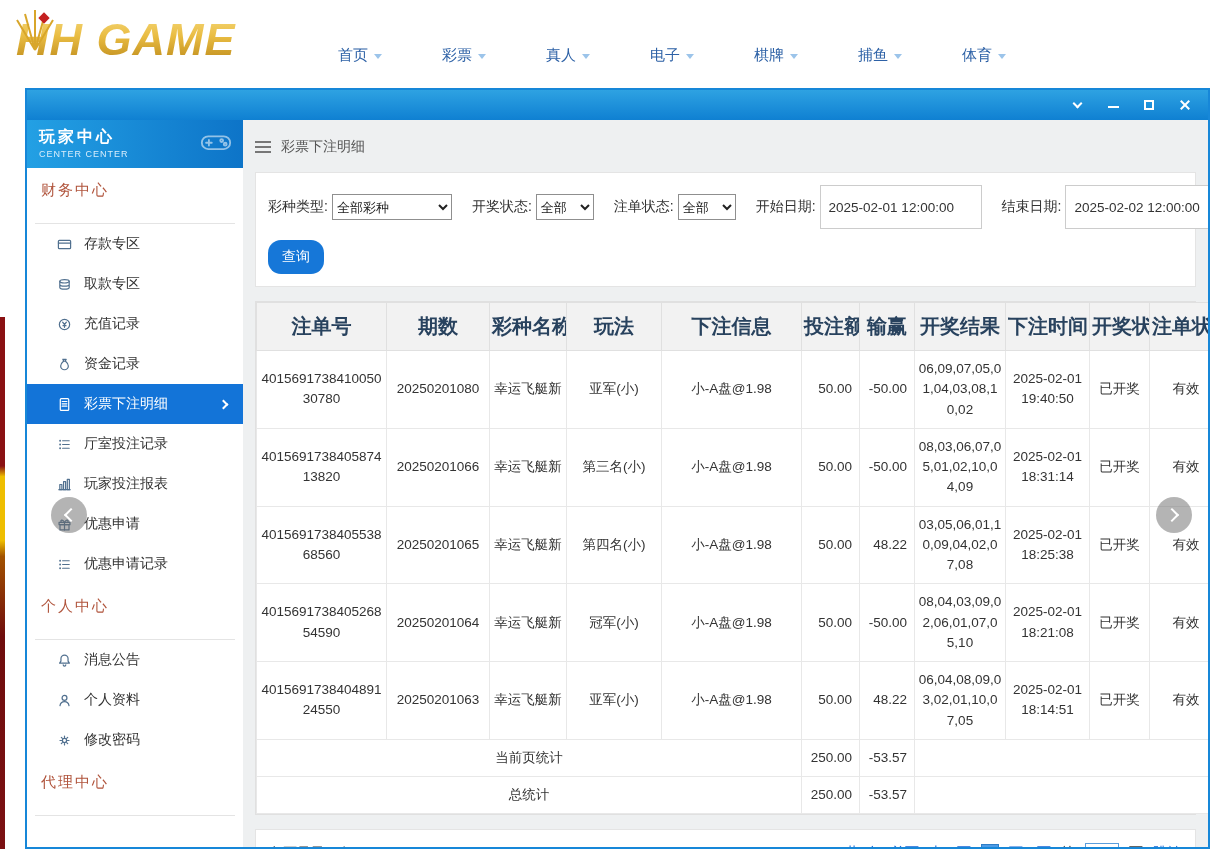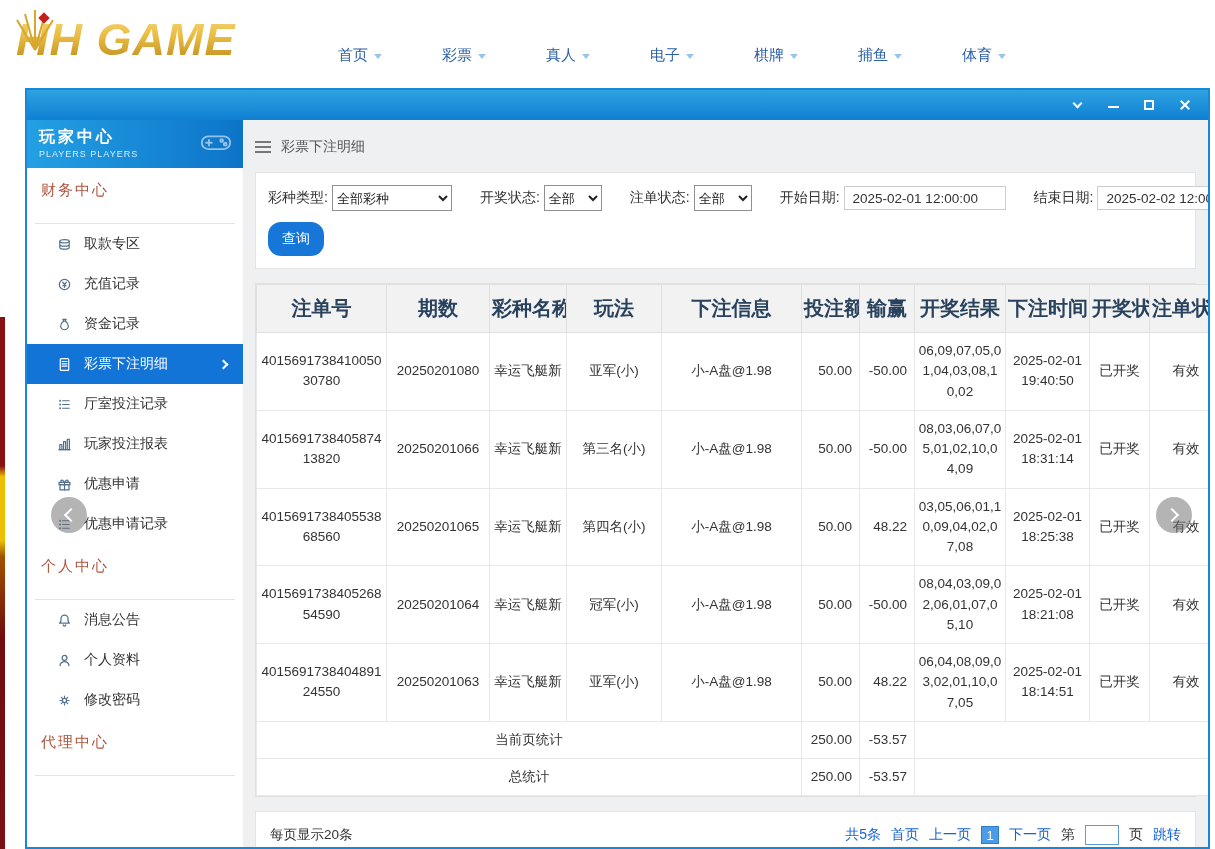--- a/index.html
+++ b/index.html
@@ -50,25 +50,25 @@
   .chev { width:7px; height:7px; border-top:2px solid #fff; border-right:2px solid #fff; transform:rotate(45deg); position:absolute; right:16px; }
 
   
   .main { flex:1; padding:10px 12px 0; overflow:hidden; }
   .breadcrumb { height:34px; display:flex; align-items:center; gap:10px; color:#555; font-size:14px; }
   .hamburger { display:inline-flex; flex-direction:column; gap:3px; cursor:pointer; }
   .hamburger i { width:16px; height:2px; background:#777; }
 
   .card { background:#fff; border:1px solid #e4e4e4; }
   .filter-card { margin-top:8px; padding:12px; }
-  .filter-row { display:flex; align-items:center; gap:18px; font-size:14px; color:#333; white-space:nowrap; }
+  .filter-row { display:flex; align-items:center; gap:10px; font-size:14px; color:#333; white-space:nowrap; }
   .filter-group { display:flex; align-items:center; gap:4px; margin-right:10px; }
   select { height:26px; font-size:13px; border:1px solid #8f8f8f; background:#fff; color:#222; }
   .sel-wide { width:120px; } .sel-small { width:58px; }
-  .date-input { width:162px; height:24px; border:1px solid #ccc; font-size:13.5px; color:#333; padding:0 8px; font-family:"Liberation Sans","DejaVu Sans",sans-serif; }
+  .date-input { width:162px; height:44px; border:1px solid #ccc; font-size:13.5px; color:#333; padding:0 8px; font-family:"Liberation Sans","DejaVu Sans",sans-serif; }
   .search-btn { margin-top:11px; background:#1677d8; color:#fff; border:none; font-size:14px; padding:8px 14px; border-radius:13px; cursor:pointer; }
 
   
   .table-card { margin-top:14px; border:1px solid #e0e0e0; }
   table { width:100%; border-collapse:collapse; table-layout:fixed; }
   th { background:#f2f2f2; border:1px solid #e0e0e0; font-size:20px; color:#28425e; padding:10px 2px; font-weight:bold; white-space:nowrap; overflow:hidden; }
   td { border:1px solid #e8e8e8; font-size:13.5px; color:#333; text-align:center; padding:8px 3px; word-break:break-all; line-height:1.5; vertical-align:middle; background:#fff; }
   td.num { text-align:right; padding-right:7px; }
 
   
@@ -149,33 +149,40 @@
     <span class="win-btn">
         <span class="win-x"></span>
       </span>
   </div>
 
   <div class="window-body">
 
     <aside class="sidebar">
       <div class="sidebar-header">
         <div class="sidebar-title">玩家中心</div>
-        <div class="sidebar-sub">PLAYERS PLAYERS</div>
+        <div class="sidebar-sub">CENTER CENTER</div>
         <svg class="controller-icon" width="34" height="24" viewBox="0 0 24 16">
           <g stroke="#ffffff" stroke-width="1.3" fill="none" stroke-linecap="round">
             <rect x="2" y="4" width="20" height="9" rx="4.5"></rect>
             <path d="M7 6.5v4 M5 8.5h4"></path>
             <circle cx="16" cy="7" r="1"></circle>
               <circle cx="18.5" cy="9.5" r="1"></circle>
           </g>
         </svg>
       </div>
 
       <div class="section-title">财务中心</div>
 
+      <div class="menu-item">
+        <svg class="mi" viewBox="0 0 16 16">
+            <rect x="1.5" y="3.5" width="13" height="9" rx="1"></rect>
+            <path d="M1.5 6.5h13"></path>
+          </svg>
+        <span>存款专区</span>
+      </div>
       <div class="menu-item">
         <svg class="mi" viewBox="0 0 16 16">
             <ellipse cx="8" cy="4.6" rx="5" ry="1.8"></ellipse>
             <path d="M3 4.6v3.3c0 1 2.2 1.8 5 1.8s5-.8 5-1.8V4.6 M3 7.9v3.3c0 1 2.2 1.8 5 1.8s5-.8 5-1.8V7.9"></path>
           </svg>
         <span>取款专区</span>
       </div>
       <div class="menu-item">
         <svg class="mi" viewBox="0 0 16 16">
             <circle cx="8" cy="8" r="5.5"></circle>

